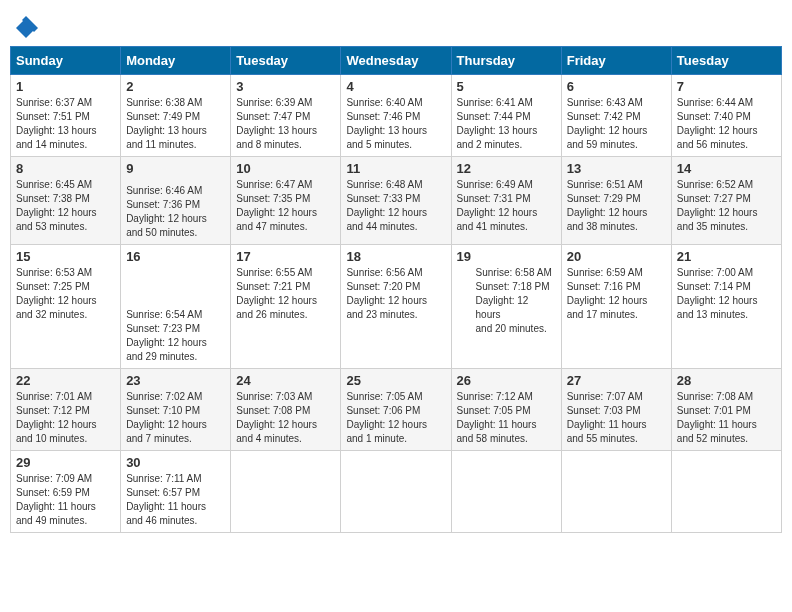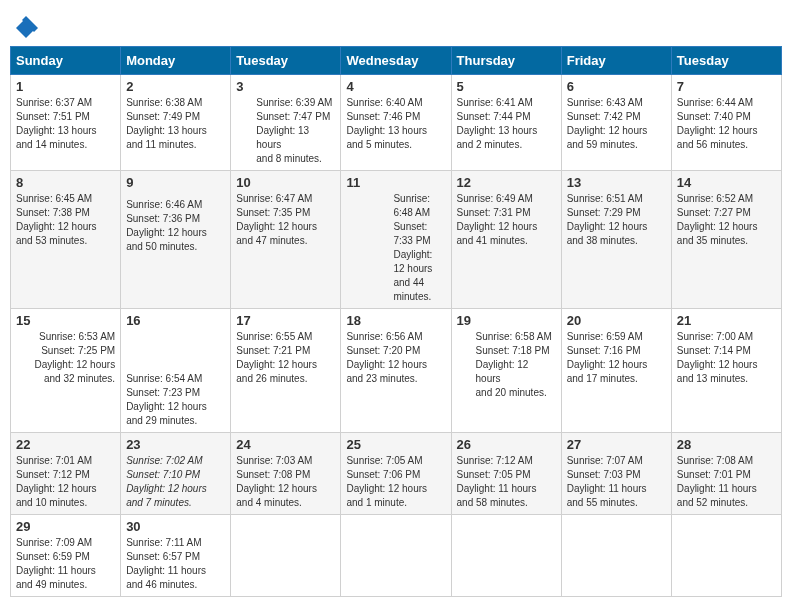--- a/index.html
+++ b/index.html
@@ -121,21 +121,21 @@
         </td>
         <td>
           <span class="day-num">2</span>
           <div class="day-detail" style="white-space: pre-line;">Sunrise: 6:38 AM
 Sunset: 7:49 PM
 Daylight: 13 hours
 and 11 minutes.</div>
         </td>
         <td>
           <span class="day-num">3</span>
-          <div class="day-detail" style="white-space: pre-line; margin-left: 20px;">Sunrise: 6:39 AM
+          <div class="day-detail" style="white-space: pre-line;">Sunrise: 6:39 AM
 Sunset: 7:47 PM
 Daylight: 13 hours
 and 8 minutes.</div>
         </td>
         <td>
           <span class="day-num">4</span>
           <div class="day-detail" style="white-space: pre-line;">Sunrise: 6:40 AM
 Sunset: 7:46 PM
 Daylight: 13 hours
 and 5 minutes.</div>
@@ -179,21 +179,21 @@
         </td>
         <td>
           <span class="day-num">10</span>
           <div class="day-detail" style="white-space: pre-line;">Sunrise: 6:47 AM
 Sunset: 7:35 PM
 Daylight: 12 hours
 and 47 minutes.</div>
         </td>
         <td>
           <span class="day-num">11</span>
-          <div class="day-detail" style="white-space: pre-line; margin-left: 47px;">Sunrise: 6:48 AM
+          <div class="day-detail" style="white-space: pre-line;">Sunrise: 6:48 AM
 Sunset: 7:33 PM
 Daylight: 12 hours
 and 44 minutes.</div>
         </td>
         <td>
           <span class="day-num">12</span>
           <div class="day-detail" style="white-space: pre-line;">Sunrise: 6:49 AM
 Sunset: 7:31 PM
 Daylight: 12 hours
 and 41 minutes.</div>
@@ -209,21 +209,21 @@
           <span class="day-num">14</span>
           <div class="day-detail" style="white-space: pre-line;">Sunrise: 6:52 AM
 Sunset: 7:27 PM
 Daylight: 12 hours
 and 35 minutes.</div>
         </td>
       </tr>
       <tr>
         <td>
           <span class="day-num">15</span>
-          <div class="day-detail" style="white-space: pre-line; text-align: right;">Sunrise: 6:53 AM
+          <div class="day-detail" style="white-space: pre-line;">Sunrise: 6:53 AM
 Sunset: 7:25 PM
 Daylight: 12 hours
 and 32 minutes.</div>
         </td>
         <td>
           <span class="day-num">16</span>
           <div class="day-detail" style="white-space: pre-line; margin-top: 44px;">Sunrise: 6:54 AM
 Sunset: 7:23 PM
 Daylight: 12 hours
 and 29 minutes.</div>
@@ -267,21 +267,21 @@
       <tr>
         <td>
           <span class="day-num">22</span>
           <div class="day-detail" style="white-space: pre-line;">Sunrise: 7:01 AM
 Sunset: 7:12 PM
 Daylight: 12 hours
 and 10 minutes.</div>
         </td>
         <td>
           <span class="day-num">23</span>
-          <div class="day-detail" style="white-space: pre-line; font-style: italic;">Sunrise: 7:02 AM
+          <div class="day-detail" style="white-space: pre-line;">Sunrise: 7:02 AM
 Sunset: 7:10 PM
 Daylight: 12 hours
 and 7 minutes.</div>
         </td>
         <td>
           <span class="day-num">24</span>
           <div class="day-detail" style="white-space: pre-line;">Sunrise: 7:03 AM
 Sunset: 7:08 PM
 Daylight: 12 hours
 and 4 minutes.</div>

